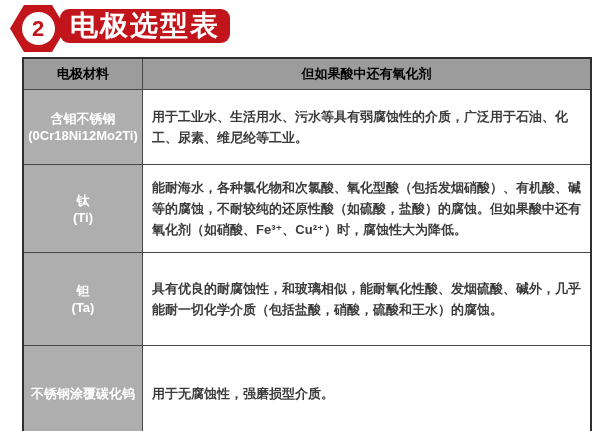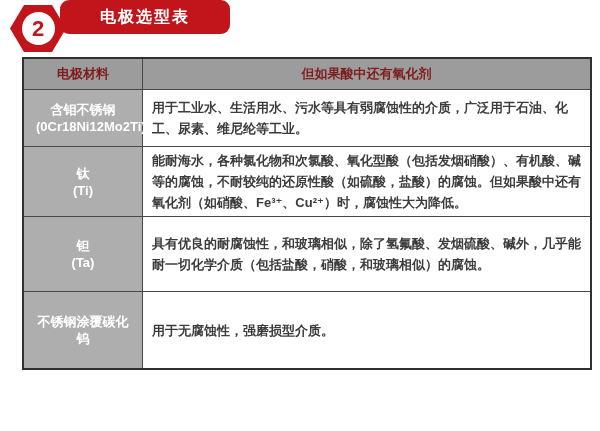--- a/index.html
+++ b/index.html
@@ -15,45 +15,45 @@
     background:var(--accent_red);
     clip-path:polygon(25% 0,75% 0,100% 50%,75% 100%,25% 100%,0 50%);
     display:flex;align-items:center;justify-content:center;z-index:2;
   }
   .badge-circle{
     width:33px;height:33px;background:#ffffff;border-radius:50%;
     display:flex;align-items:center;justify-content:center;
     color:var(--accent_red);font-weight:bold;font-size:22px;line-height:1;
   }
   .title-pill{
-    position:absolute;left:60px;top:0;width:170px;height:34px;
+    position:absolute;left:60px;top:9px;width:170px;height:34px;
     background:var(--accent_red);border-radius:9px;z-index:1;
     display:flex;align-items:center;justify-content:center;
-    color:#ffffff;font-weight:bold;font-size:16px;letter-spacing:2px;
+    color:#ffffff;font-weight:bold;font-size:28px;letter-spacing:2px;
   }
   table.etable{
     position:absolute;left:22px;top:57px;width:570px;
     border-collapse:collapse;table-layout:fixed;
     border:2px solid #303030;
   }
   .etable th,.etable td{border:1px solid var(--border_dark);}
   .etable th{
-    background:var(--header_grey);color:#7f1d1d;
+    background:var(--header_grey);color:#000000;
     font-size:13px;font-weight:bold;height:28px;text-align:center;
   }
   .etable th.col-mat{width:116px;}
   td.mat{
     background:var(--cell_grey);color:#ffffff;font-weight:bold;
     font-size:13px;line-height:17px;text-align:center;vertical-align:middle;
-    padding:2px 12px;
+    padding:2px 4px;
   }
   td.desc{
     background:#ffffff;color:var(--body_text);
     font-size:13px;font-weight:600;line-height:21px;
-    padding:3px 9px;text-align:left;vertical-align:middle;
+    padding:12px 9px;text-align:left;vertical-align:middle;
   }
   tbody tr:nth-child(1) td{height:50px;}
   tbody tr:nth-child(2) td{height:46px;}
   tbody tr:nth-child(3) td{height:68px;}
   tbody tr:nth-child(4) td{height:70px;}
   tbody tr:nth-child(5) td{height:52px;}
   tbody tr:nth-child(6) td{height:26px;}
   tbody tr:nth-child(7) td{height:27px;}
 </style>
 </head>
@@ -92,21 +92,21 @@
           <div>钛</div>
           <div>(Ti)</div>
         </td>
         <td class="desc">能耐海水，各种氯化物和次氯酸、氧化型酸（包括发烟硝酸）、有机酸、碱等的腐蚀，不耐较纯的还原性酸（如硫酸，盐酸）的腐蚀。但如果酸中还有氧化剂（如硝酸、Fe³⁺、Cu²⁺）时，腐蚀性大为降低。</td>
       </tr>
       <tr>
         <td class="mat">
           <div>钽</div>
           <div>(Ta)</div>
         </td>
-        <td class="desc">具有优良的耐腐蚀性，和玻璃相似，除了氢氟酸、发烟硫酸、碱外，几乎能耐一切化学介质（包括盐酸，硝酸，和玻璃相似）的腐蚀。</td>
+        <td class="desc">具有优良的耐腐蚀性，和玻璃相似，能耐氧化性酸、发烟硫酸、碱外，几乎能耐一切化学介质（包括盐酸，硝酸，硫酸和王水）的腐蚀。</td>
       </tr>
       <tr>
         <td class="mat">
           <div>不锈钢涂覆碳化钨</div>
         </td>
         <td class="desc">用于无腐蚀性，强磨损型介质。</td>
       </tr>
 
     </tbody>
   </table>

